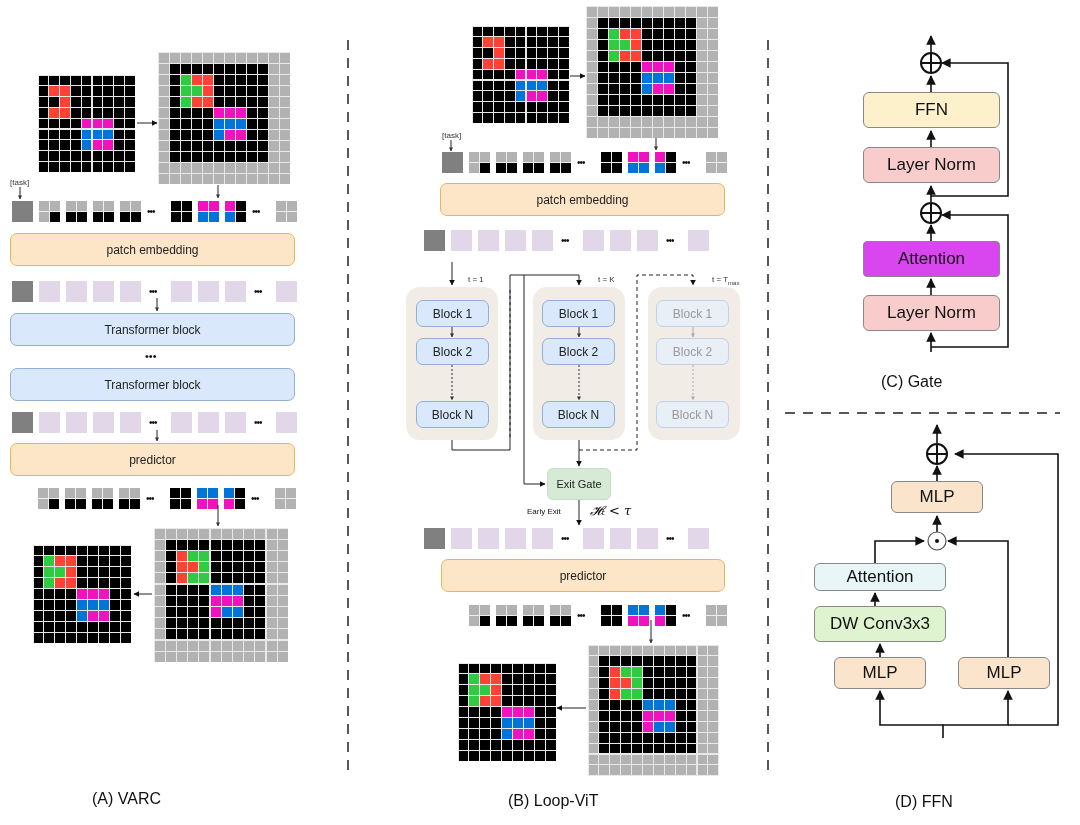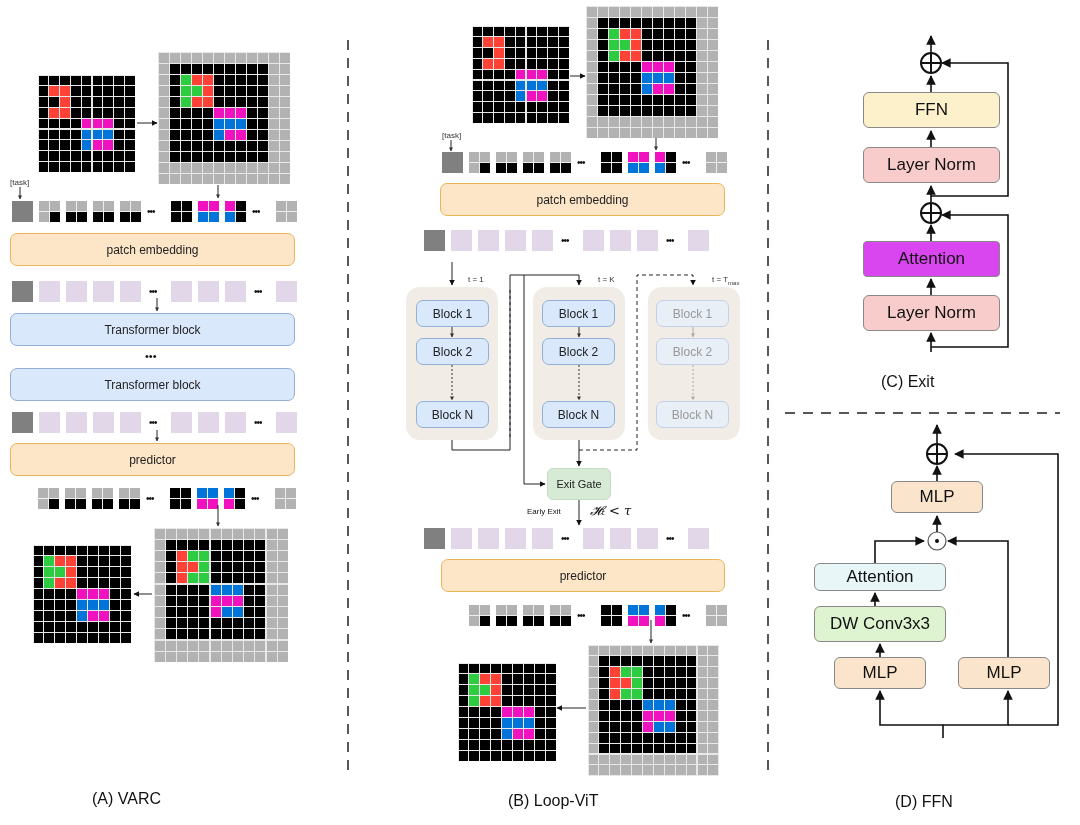--- a/index.html
+++ b/index.html
@@ -1261,21 +1261,21 @@
         </div>
       </div>
     <div class="txt caption" style="left:508px;top:792px;">(B) Loop-ViT</div>
   </div>
 
   <div>
     <div class="box ffn-box" style="left:863px;top:92px;width:137px;height:36px;">FFN</div>
     <div class="box ln-box" style="left:863px;top:147px;width:137px;height:36px;">Layer Norm</div>
     <div class="box att-box" style="left:863px;top:241px;width:137px;height:36px;">Attention</div>
     <div class="box ln-box" style="left:863px;top:295px;width:137px;height:36px;">Layer Norm</div>
-    <div class="txt caption" style="left:881px;top:373px;">(C) Exit</div>
+    <div class="txt caption" style="left:881px;top:373px;">(C) Gate</div>
   </div>
 
   <div>
     <div class="box mlp-box" style="left:891px;top:481px;width:92px;height:32px;">MLP</div>
     <div class="box act-box" style="left:814px;top:563px;width:132px;height:28px;">Attention</div>
     <div class="box dw-box" style="left:814px;top:606px;width:132px;height:36px;">DW Conv3x3</div>
     <div class="box mlp-box" style="left:834px;top:657px;width:92px;height:32px;">MLP</div>
     <div class="box mlp-box" style="left:958px;top:657px;width:92px;height:32px;">MLP</div>
     <div class="txt caption" style="left:895px;top:793px;">(D) FFN</div>
   </div>

